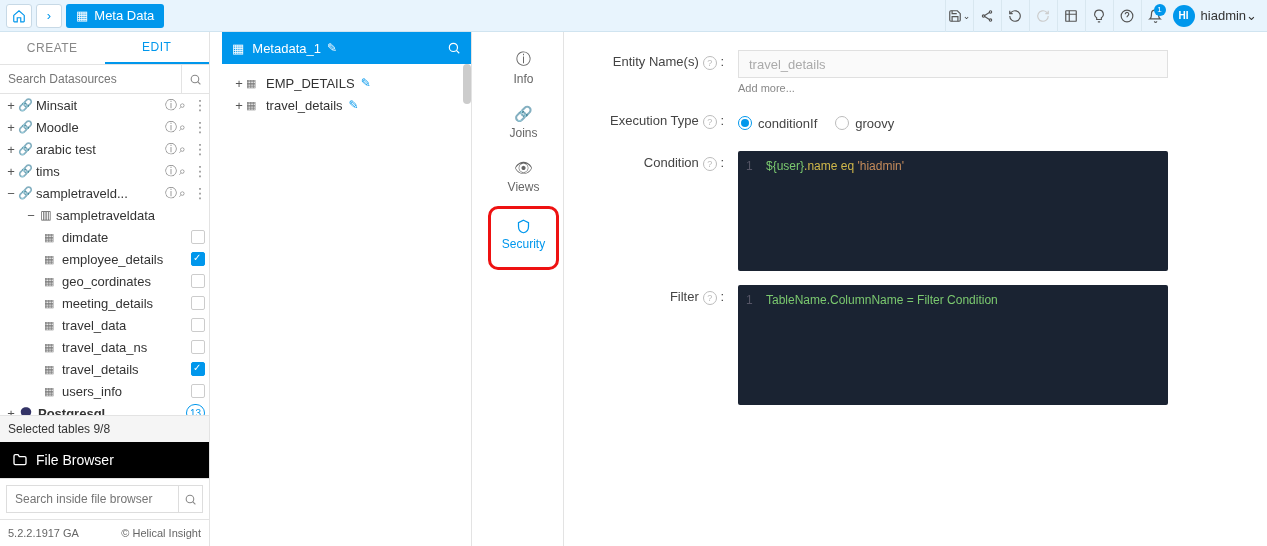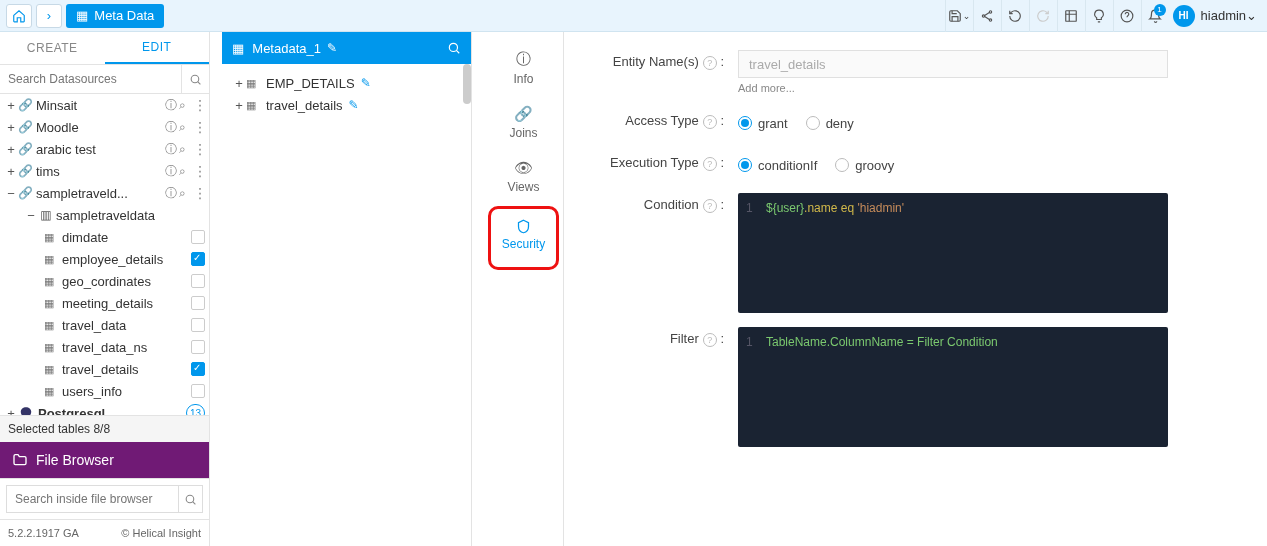--- a/index.html
+++ b/index.html
@@ -42,21 +42,21 @@
 .trow.leaf{padding-left:44px;}
 .tgrid{width:14px;color:#777;font-size:11px;margin-right:4px;}
 .chk{width:14px;height:14px;border:1px solid #ccc;border-radius:2px;margin-left:4px;cursor:pointer;}
 .chk.on{background:#0097ec;border-color:#0097ec;position:relative;}
 .chk.on::after{content:"✓";color:#fff;font-size:10px;position:absolute;top:-1px;left:1px;}
 .dbico{width:16px;height:16px;margin-right:4px;display:inline-flex;align-items:center;justify-content:center;}
 .count-badge{border:1px solid #0097ec;color:#0097ec;border-radius:9px;min-width:18px;height:18px;font-size:10px;display:flex;align-items:center;justify-content:center;padding:0 3px;margin-left:4px;}
 .trow.bold .tlabel{font-weight:600;}
 
 .sel-tables{background:#f5f5f5;padding:6px 8px;font-size:12px;color:#333;border-top:1px solid #e3e3e3;}
-.file-browser{background:#701a75;color:#fff;height:36px;display:flex;align-items:center;padding:0 12px;font-size:14px;cursor:pointer;}
+.file-browser{background:#000000;color:#fff;height:36px;display:flex;align-items:center;padding:0 12px;font-size:14px;cursor:pointer;}
 .file-browser .ico{margin-right:8px;}
 .fb-search{display:flex;align-items:center;padding:6px 6px;border-top:1px solid #e3e3e3;border-bottom:1px solid #e3e3e3;}
 .fb-search input{flex:1;height:28px;border:1px solid #ddd;padding:0 8px;font-size:12px;color:#0c4a6e;outline:none;}
 .fb-search .sbtn{width:30px;height:28px;border:1px solid #ddd;border-left:none;display:flex;align-items:center;justify-content:center;color:#888;cursor:pointer;}
 .footer{display:flex;align-items:center;justify-content:space-between;height:26px;padding:0 8px;font-size:11px;color:#666;}
 .footer .right{font-size:11px;}
 
 .col2{width:250px;border-right:1px solid #e3e3e3;position:relative;}
 .meta-hdr{height:32px;background:#0097ec;color:#fff;display:flex;align-items:center;padding:0 10px;}
 .meta-hdr .ico{margin-right:8px;}
@@ -284,21 +284,21 @@
           <span class="dbico">
             <svg width="14" height="14" viewBox="0 0 24 24" fill="#336">
               <path d="M12 2c5 0 9 3 9 8 0 4-2 7-5 7-1 0-2-1-2-2 0 2-1 3-2 3s-2-1-2-3c0 1-1 2-2 2-3 0-5-3-5-7 0-5 4-8 9-8z"></path>
             </svg>
           </span>
           <span class="tlabel">Postgresql</span>
           <span class="count-badge">13</span>
         </div>
 
     </div>
-    <div class="sel-tables">Selected tables 8/8</div>
+    <div class="sel-tables">Selected tables 9/8</div>
     <div class="file-browser">
       <span class="ico">
         <svg width="16" height="16" viewBox="0 0 24 24" fill="none" stroke="#fff" stroke-width="2">
             <path d="M3 6a2 2 0 012-2h4l2 3h8a2 2 0 012 2v8a2 2 0 01-2 2H5a2 2 0 01-2-2z"></path>
           </svg>
       </span>
       <span>File Browser</span>
     </div>
     <div class="fb-search">
       <input placeholder="Search inside file browser" style="">
@@ -373,33 +373,20 @@
   <div class="col4">
     <div class="form">
       <div class="frow">
         <div class="flabel"><span>Entity Name(s)</span><span class="help">?</span> :</div>
         <div class="fcol">
           <input class="finput" readonly="" value="travel_details" style="">
           <span class="addmore">Add more...</span>
         </div>
       </div>
       <div class="frow">
-        <div class="flabel"><span>Access Type</span><span class="help">?</span> :</div>
-        <div class="fcol radios">
-          <label class="radio">
-              <span class="rdot on"></span>
-              <span>grant</span>
-            </label>
-          <label class="radio">
-              <span class="rdot"></span>
-              <span>deny</span>
-            </label>
-        </div>
-      </div>
-      <div class="frow">
         <div class="flabel"><span>Execution Type</span><span class="help">?</span> :</div>
         <div class="fcol radios">
           <label class="radio">
               <span class="rdot on"></span>
               <span>conditionIf</span>
             </label>
           <label class="radio">
               <span class="rdot"></span>
               <span>groovy</span>
             </label>

